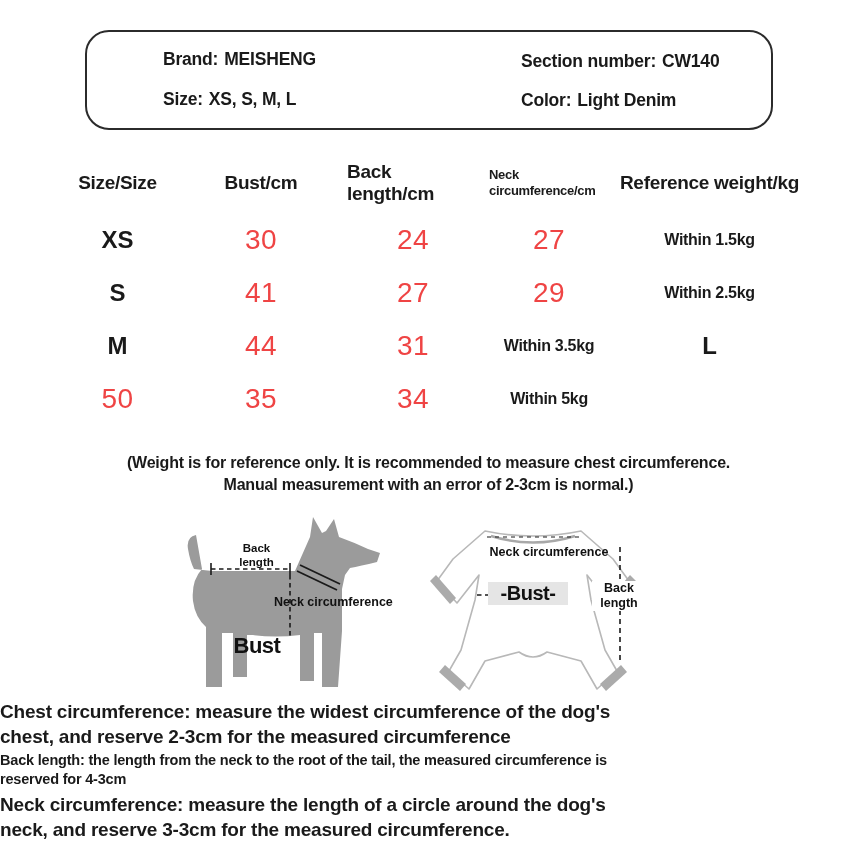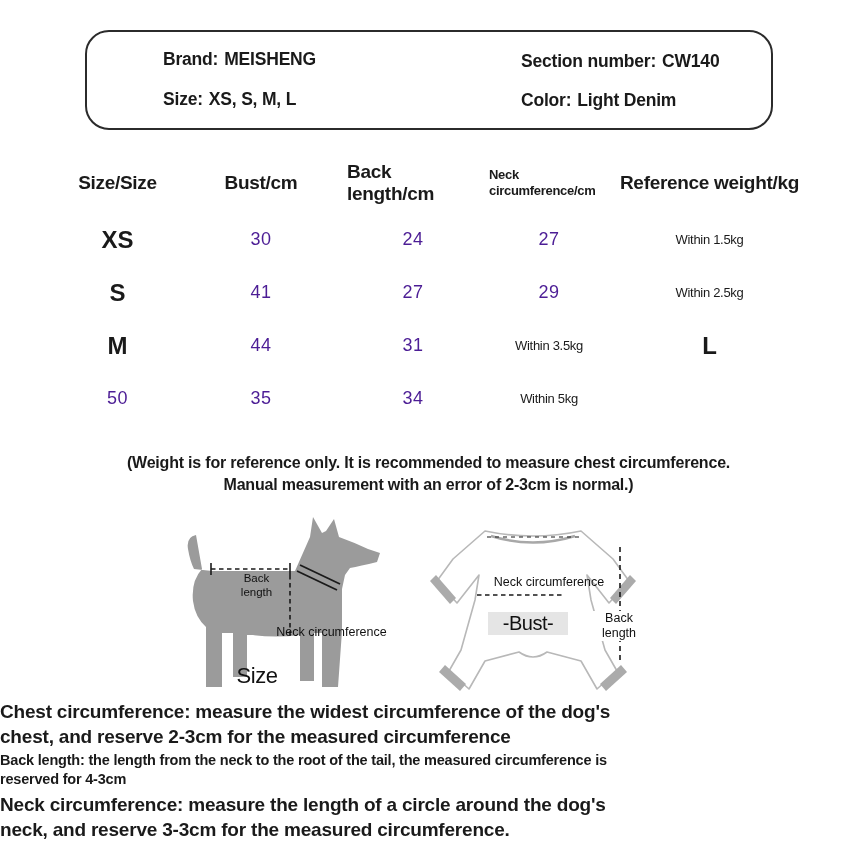--- a/index.html
+++ b/index.html
@@ -21,33 +21,33 @@
   
   .size-table{
     position:absolute;left:60px;top:160px;width:740px;
     display:grid;grid-template-columns:115px 172px 132px 140px 181px;
     grid-auto-rows:53px;
   }
   .cell{display:flex;align-items:center;justify-content:center;}
   .th{font-size:19px;font-weight:700;letter-spacing:-0.3px;height:46px;}
   .th-neck{font-size:13px;justify-content:flex-start;padding-left:10px;line-height:1.2;text-align:left;box-sizing:border-box;}
   .td-size{font-size:24px;font-weight:700;}
-  .td-num{font-size:18px;font-weight:400;color:#4c1d95;letter-spacing:0.5px;}
-  .td-weight{font-size:13px;font-weight:400;letter-spacing:-0.3px;}
+  .td-num{font-size:28px;font-weight:400;color:#ef4444;letter-spacing:0.5px;}
+  .td-weight{font-size:16px;font-weight:700;letter-spacing:-0.3px;}
   
   .note{
     position:absolute;left:0;top:452px;width:857px;text-align:center;
     font-size:16px;font-weight:700;line-height:22px;letter-spacing:-0.2px;
   }
   
   .diagram{position:absolute;}
   .diagram svg{position:absolute;left:0;top:0;}
   .dog-diagram{left:150px;top:505px;width:265px;height:190px;}
   .garment-diagram{left:425px;top:505px;width:235px;height:190px;}
-  .dlabel{position:absolute;font-weight:400;color:#111;margin-top:30px;}
+  .dlabel{position:absolute;font-weight:700;color:#111;}
   .lab-back-dog{left:64px;top:36px;width:85px;text-align:center;font-size:11.5px;line-height:14px;}
   .lab-neck-dog{left:124px;top:90px;width:115px;text-align:center;font-size:12.5px;white-space:nowrap;}
   .lab-bust-dog{left:64px;top:128px;width:86px;text-align:center;font-size:22px;letter-spacing:-0.5px;}
   .lab-neck-garment{left:58px;top:40px;width:132px;text-align:center;font-size:12.5px;white-space:nowrap;}
   .lab-bust-garment{left:63px;top:77px;width:80px;text-align:center;font-size:20px;background:#e5e5e5;letter-spacing:-0.5px;}
   .lab-back-garment{left:167px;top:76px;width:54px;text-align:center;font-size:12.5px;line-height:15px;background:#fff;}
   
   .instr{position:absolute;left:0;width:857px;font-weight:700;letter-spacing:-0.2px;}
   .instr-chest{top:699px;font-size:19px;line-height:25px;}
   .instr-back{top:751px;font-size:14.5px;line-height:19px;}
@@ -135,21 +135,21 @@
     <line x1="140" y1="70" x2="140" y2="132" stroke="#1a1a1a" stroke-width="1.6" stroke-dasharray="4.5 3.5"></line>
 
     <line x1="150" y1="60" x2="190" y2="79" stroke="#1a1a1a" stroke-width="1.8"></line>
     <line x1="147" y1="66" x2="187" y2="85" stroke="#1a1a1a" stroke-width="1.8"></line>
   </svg>
   <div class="dlabel lab-back-dog">
     <div>Back</div>
     <div>length</div>
   </div>
   <div class="dlabel lab-neck-dog">Neck circumference</div>
-  <div class="dlabel lab-bust-dog">Size</div>
+  <div class="dlabel lab-bust-dog">Bust</div>
 </div>
 
 <div class="diagram garment-diagram">
   <svg width="235" height="190" viewBox="0 0 235 190">
 
     <path fill="#ffffff" stroke-width="1.6" stroke-linejoin="round" d="M60 26
              Q108 36 156 26
              L188 54 L204 76 L184 98 L162 70
              L166 95 L180 145 L192 166 L172 184 L156 156
              L122 147 Q108 157 94 147

